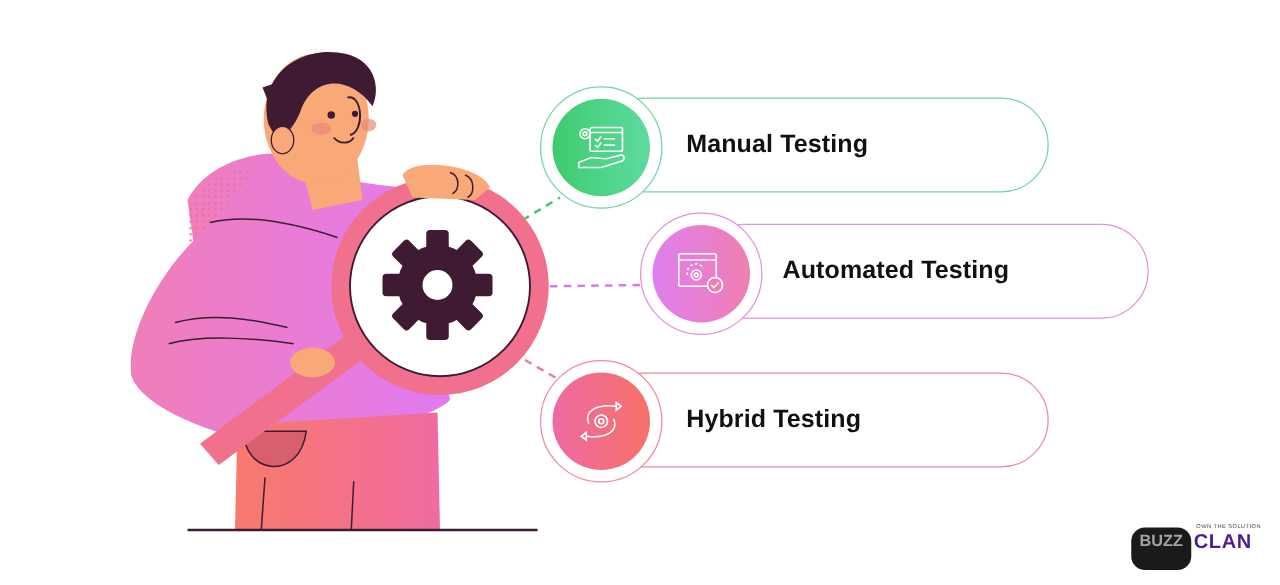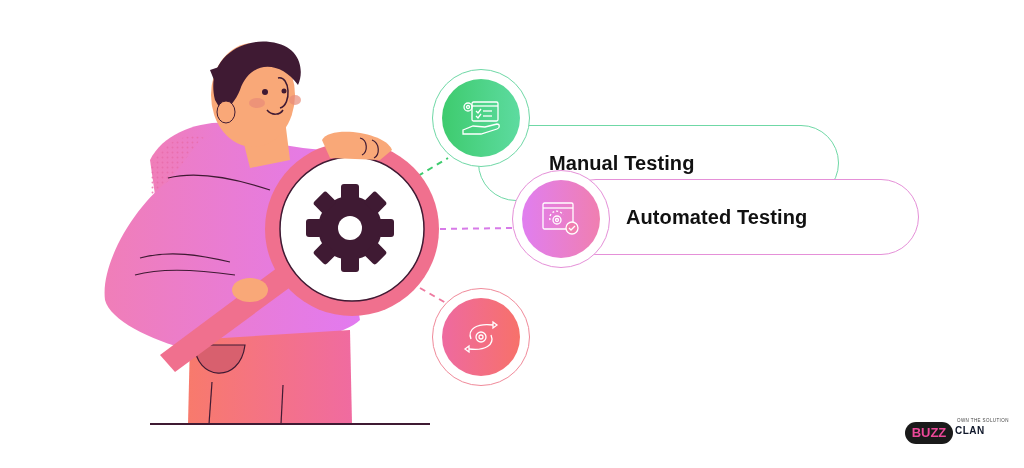--- a/index.html
+++ b/index.html
@@ -4,22 +4,22 @@
 <style>
   html,body{margin:0;padding:0;background:#ffffff;}
   body{width:1024px;height:468px;position:relative;overflow:hidden;font-family:"Liberation Sans",sans-serif;}
   .stage{position:absolute;left:0;top:0;width:1024px;height:468px;}
   .pill{position:absolute;height:76px;border-radius:40px;background:#fff;box-sizing:border-box;}
   .pill-label{position:absolute;top:50%;transform:translateY(-50%);font-family:"Liberation Sans",sans-serif;font-weight:bold;font-size:20px;color:#111;white-space:nowrap;letter-spacing:0.1px;}
   .ring{position:absolute;border-radius:50%;background:#fff;box-sizing:border-box;}
   .disc{position:absolute;border-radius:50%;display:flex;align-items:center;justify-content:center;}
   .logo{position:absolute;left:905px;top:418px;width:110px;height:30px;}
   .logo-tag{position:absolute;left:52px;top:0;font-size:4.5px;color:#444;letter-spacing:0.4px;font-family:"Liberation Sans",sans-serif;}
-  .logo-buzz{position:absolute;left:0;top:4px;width:48px;height:22px;background:#1a1a1a;border-radius:11px;color:#ec4899;font-weight:bold;font-size:13px;line-height:22px;text-align:center;font-family:"Liberation Sans",sans-serif;}
-  .logo-clan{position:absolute;left:50px;top:7px;color:#0f172a;font-weight:bold;font-size:10px;font-family:"Liberation Sans",sans-serif;letter-spacing:0.5px;}
+  .logo-buzz{position:absolute;left:0;top:4px;width:48px;height:34px;background:#1a1a1a;border-radius:11px;color:#a3a3a3;font-weight:bold;font-size:13px;line-height:22px;text-align:center;font-family:"Liberation Sans",sans-serif;}
+  .logo-clan{position:absolute;left:50px;top:7px;color:#4c1d95;font-weight:bold;font-size:16px;font-family:"Liberation Sans",sans-serif;letter-spacing:0.5px;}
 </style>
 </head>
 <body>
 
 <div class="stage">
 
   <svg style="position:absolute;left:0;top:0" width="1024" height="468" viewBox="0 0 1024 468">
     <defs>
       <linearGradient id="hoodie" x1="0" y1="0" x2="1" y2="0">
         <stop offset="0" stop-color="#f07eb8"></stop>
@@ -88,21 +88,21 @@
       </g>
       <circle r="12" fill="#ffffff"></circle>
     </g>
 
     <path d="M322 140 C330 125 385 132 392 150 L380 160 L330 158 Z" fill="#f9a878"></path>
     <path d="M360 138 C368 140 368 152 362 155 M372 140 C380 143 380 155 374 158" fill="none" stroke="#3f1a33" stroke-width="1.2"></path>
 
     <line x1="150" y1="424" x2="430" y2="424" stroke="#3f1a33" stroke-width="2"></line>
   </svg>
 
-  <div class="pill" style="left:478px;top:78px;width:361px;border:1.5px solid #6fd8a6;margin-top:47px;">
+  <div class="pill" style="left:478px;top:78px;width:361px;border:1.5px solid #6fd8a6;">
     <span class="pill-label" style="left:70px;">Manual Testing</span>
   </div>
   <div class="ring" style="left:432px;top:69px;width:98px;height:98px;border:1.5px solid #6fd8a6;"></div>
   <div class="disc" style="left:442px;top:79px;width:78px;height:78px;background:linear-gradient(90deg,#3ecb6e,#5ddba0);">
     <svg width="44" height="40" viewBox="0 0 44 40" fill="none" stroke="#fff" stroke-width="1.3">
       <circle cx="9" cy="9" r="4"></circle>
         <circle cx="9" cy="9" r="1.5"></circle>
       <rect x="13" y="4" width="26" height="19" rx="1.5"></rect>
       <line x1="13" y1="8" x2="39" y2="8"></line>
       <polyline points="17,13 19,15 22,11"></polyline>
@@ -122,20 +122,23 @@
       <rect x="4" y="4" width="30" height="26" rx="1.5"></rect>
       <line x1="4" y1="9" x2="34" y2="9"></line>
       <circle cx="18" cy="21" r="4"></circle>
         <circle cx="18" cy="21" r="1.5"></circle>
       <path d="M11 21 A7 7 0 0 1 24 16" stroke-dasharray="2,2"></path>
       <circle cx="33" cy="29" r="6" fill="#f07fb0"></circle>
       <polyline points="30,29 32,31 36,27"></polyline>
     </svg>
   </div>
 
+  <div class="pill" style="left:478px;top:298px;width:361px;border:1.5px solid #f08a9a;">
+    <span class="pill-label" style="left:70px;">Hybrid Testing</span>
+  </div>
   <div class="ring" style="left:432px;top:288px;width:98px;height:98px;border:1.5px solid #f08a9a;"></div>
   <div class="disc" style="left:442px;top:298px;width:78px;height:78px;background:linear-gradient(90deg,#ee6aa0,#f7716a);">
     <svg width="44" height="40" viewBox="0 0 44 40" fill="none" stroke="#fff" stroke-width="1.3">
       <circle cx="22" cy="20" r="5"></circle>
         <circle cx="22" cy="20" r="2"></circle>
       <path d="M12 22 C8 12 18 6 34 8"></path>
       <polygon points="34,5 38,8 34,11"></polygon>
       <path d="M32 18 C36 28 26 34 10 32"></path>
       <polygon points="10,29 6,32 10,35"></polygon>
     </svg>

